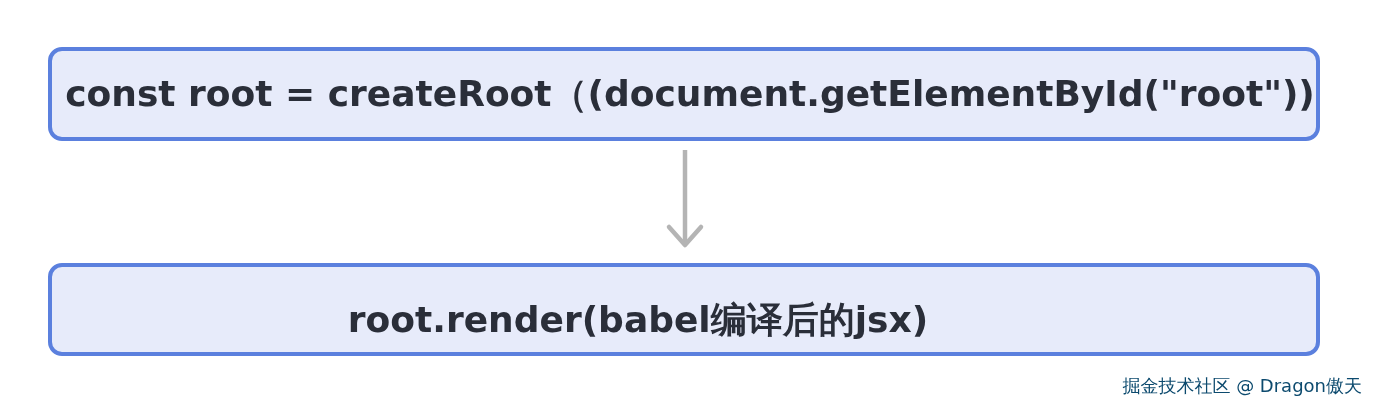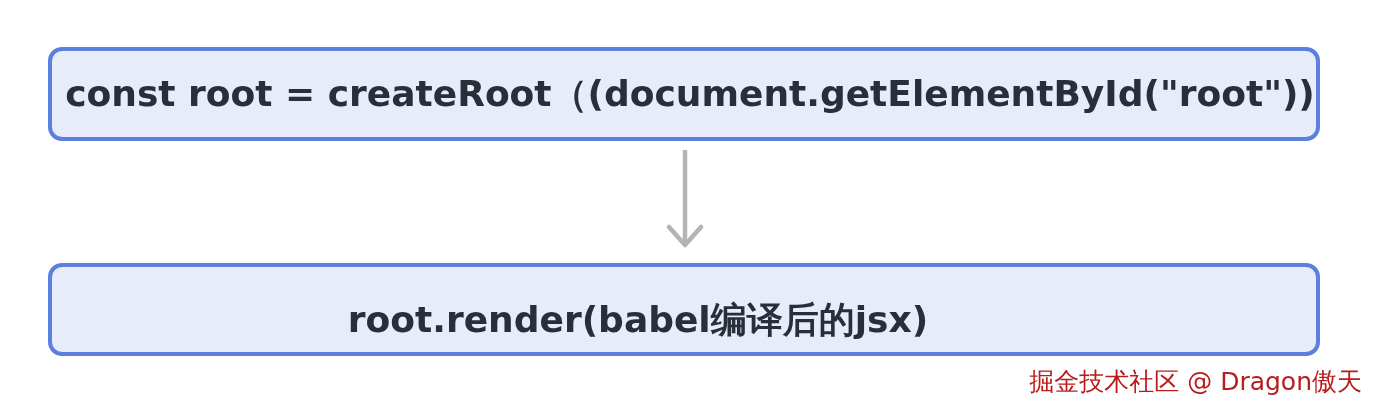--- a/index.html
+++ b/index.html
@@ -44,23 +44,23 @@
     position: absolute;
     left: 663px;
     top: 148px;
     width: 44px;
     height: 110px;
   }
   .watermark {
     position: absolute;
     right: 12px;
     bottom: 8px;
-    font-size: 25px;
+    font-size: 18px;
     font-weight: 500;
-    color: #b91c1c;
+    color: #0c4a6e;
     text-shadow: 1px 1px 0 #ffffff, 2px 2px 2px #ffffff;
     white-space: nowrap;
   }
 </style>
 </head>
 <body>
 
 <div class="canvas">
 
   <div class="flow-box flow-box--top">

